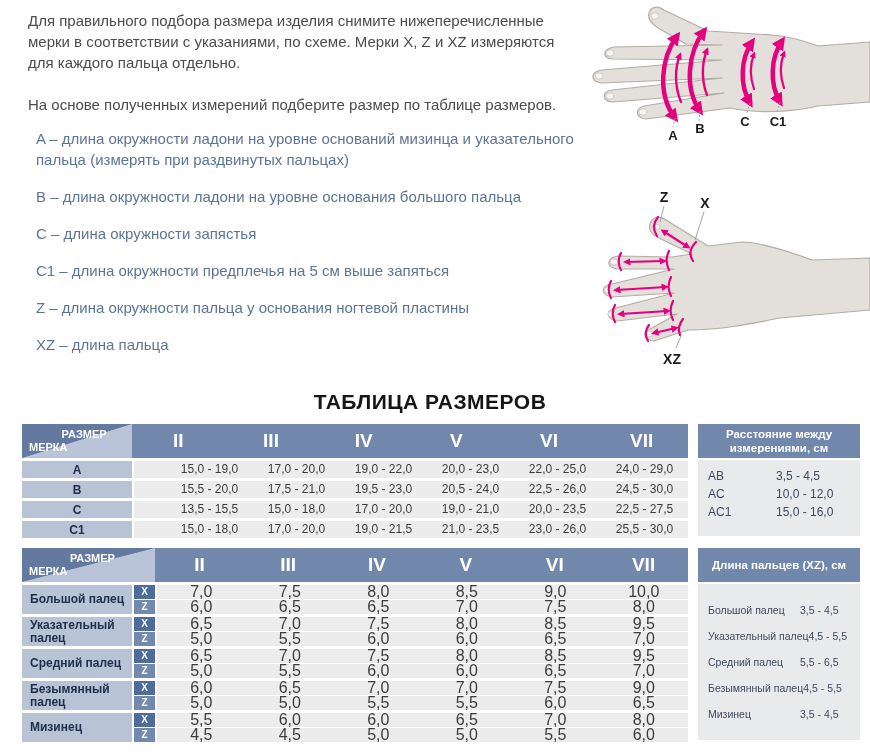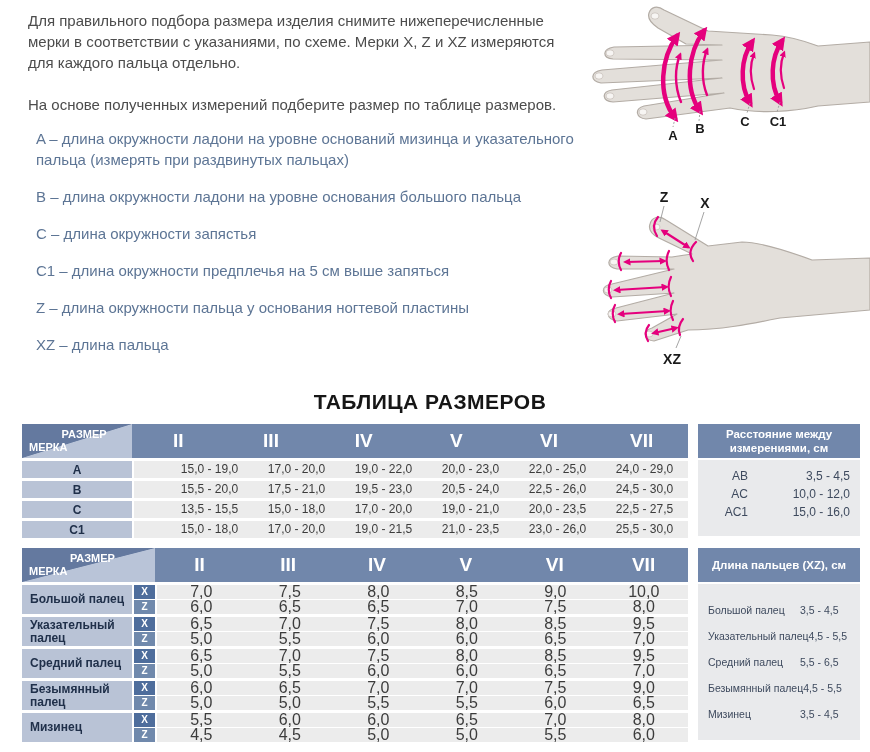--- a/index.html
+++ b/index.html
@@ -59,21 +59,21 @@
   .t2cells { flex:1; display:flex; background:#ececec; }
   .t2cell { flex:1; text-align:center; font-size:16px; color:#3c3c3c; line-height:14px; }
 
   
   .panel { position:absolute; left:698px; width:162px; }
   .panel1 { top:424px; } .panel2 { top:548px; }
   .panel-header { height:34px; background:#7187ab; color:#fff; font-weight:bold;
                   font-size:11.5px; line-height:14px; display:flex; align-items:center;
                   justify-content:center; text-align:center; padding:0 6px; }
   .panel-body { background:#e9eaec; margin-top:2px; padding:10px 10px 0 10px; }
-  .panel1 .panel-body { height:76px; padding-top:7px;text-align:right; }
+  .panel1 .panel-body { height:76px; padding-top:7px; }
   .panel2 .panel-body { height:156px; padding-top:13px; }
   .p-row { display:flex; font-size:12px; color:#3e4a5e; line-height:18px; }
   .panel2 .p-row { font-size:10.5px; line-height:26px; white-space:nowrap; }
   .p-label { width:40px; }
   .panel2 .p-label { flex:1; width:auto; }
   .p-value { flex:1; padding-left:28px; }
   .panel2 .p-value { flex:none; width:50px; padding-left:0; }
 </style>
 </head>
 <body>

